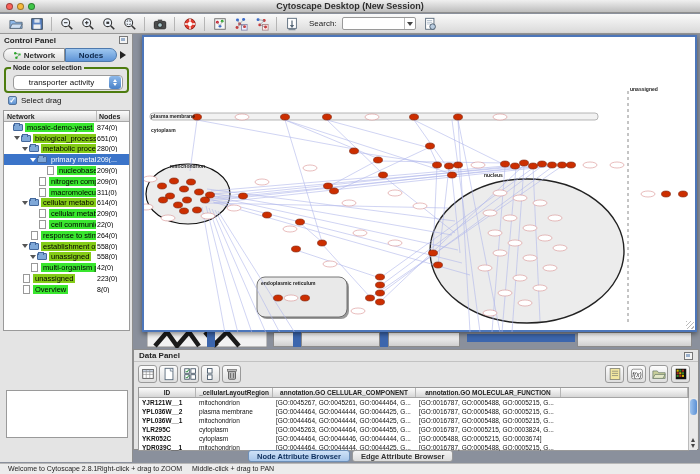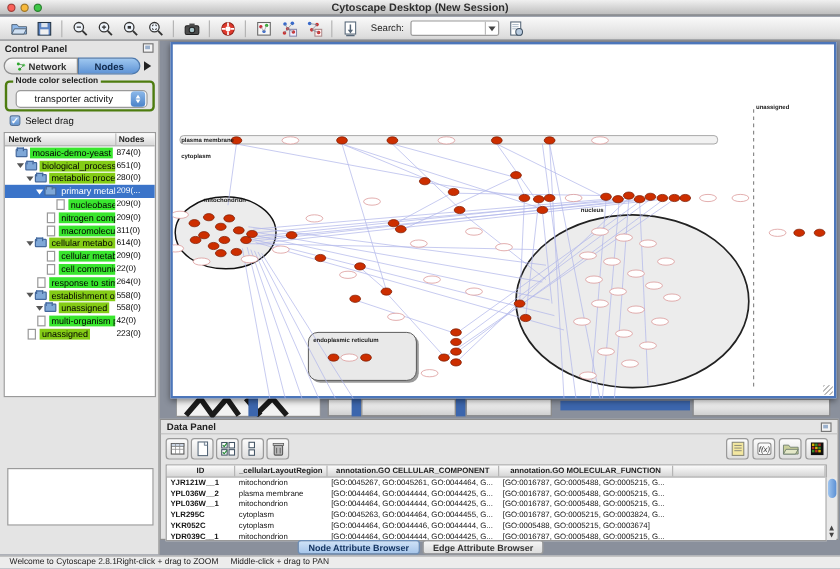--- a/index.html
+++ b/index.html
@@ -374,20 +374,27 @@
           <span class="licon"></span>
           <span class="tlabel green">multi-organism pro</span>
           <span class="tcount">42(0)</span>
         </div>
         <div class="trow">
           <span style="width: 10px; flex: 0 0 auto;"></span>
           <span class="tri none"></span>
           <span class="licon"></span>
           <span class="tlabel red">unassigned</span>
           <span class="tcount">223(0)</span>
+        </div>
+        <div class="trow">
+          <span style="width: 10px; flex: 0 0 auto;"></span>
+          <span class="tri none"></span>
+          <span class="licon"></span>
+          <span class="tlabel green">Overview</span>
+          <span class="tcount">8(0)</span>
         </div>
       </div>
   </div>
   <div class="birdseye"></div>
 </div>
 
 <div class="abs bg-strip">
   <svg class="abs" style="left:14px;top:1px;" width="120" height="17" viewBox="0 0 120 17">
     <rect x="0" y="0" width="120" height="16" fill="#f2f2f2" stroke="#8b8b8b" stroke-width="1"></rect>
     <path d="M8 15 L20 1 L30 15 L42 1 L52 15" stroke="#1a1a1a" stroke-width="4.5" fill="none"></path>

